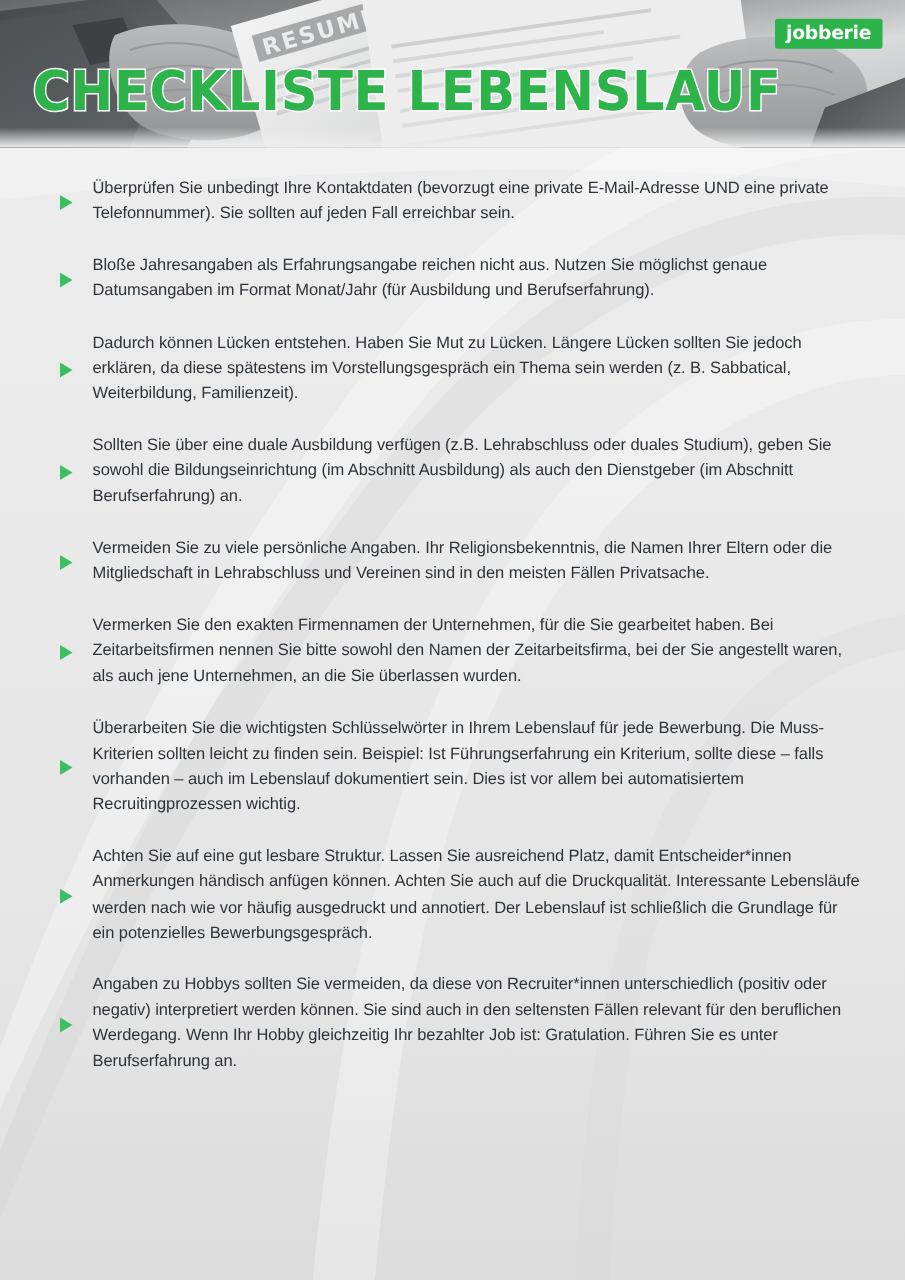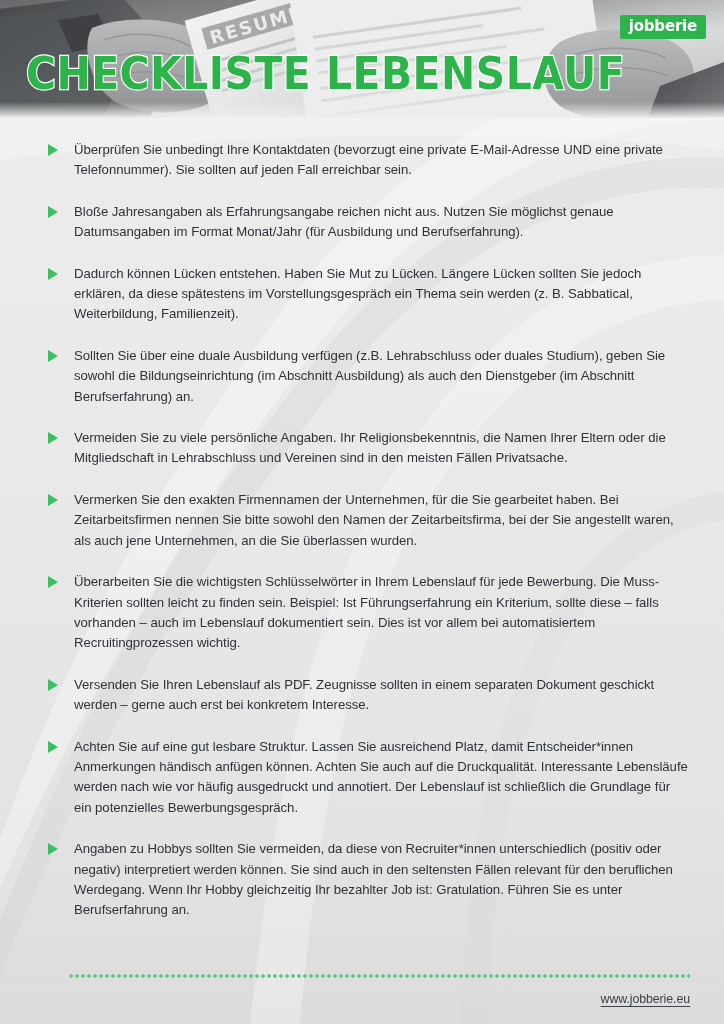--- a/index.html
+++ b/index.html
@@ -77,21 +77,21 @@
 
   
   .content {
     position: relative;
     padding: 22px 33px 0 46px;
   }
 
   .item {
     position: relative;
     display: flex;
-    align-items: flex-start;
+    align-items: center;
     margin-bottom: 21px;
   }
   .item:last-child { margin-bottom: 0; }
 
   .bullet {
     flex: 0 0 auto;
     width: 14px; height: 14px;
     margin-top: 3px;
     margin-right: 14px;
   }
@@ -293,28 +293,20 @@
 
     <div class="item">
       <span class="bullet">
         <svg viewBox="0 0 14 14" aria-hidden="true">
             <path d="M2 1 L12 7 L2 13 Z" fill="#3cbf62"></path>
           </svg>
       </span>
       <div class="item-text">Überarbeiten Sie die wichtigsten Schlüsselwörter in Ihrem Lebenslauf für jede Bewerbung. Die Muss-Kriterien sollten leicht zu finden sein. Beispiel: Ist Führungserfahrung ein Kriterium, sollte diese – falls vorhanden – auch im Lebenslauf dokumentiert sein. Dies ist vor allem bei automatisiertem Recruitingprozessen  wichtig.</div>
     </div>
 
-    <div class="item">
-      <span class="bullet">
-        <svg viewBox="0 0 14 14" aria-hidden="true">
-            <path d="M2 1 L12 7 L2 13 Z" fill="#3cbf62"></path>
-          </svg>
-      </span>
-      <div class="item-text">Versenden Sie Ihren Lebenslauf als PDF. Zeugnisse sollten in einem separaten Dokument geschickt werden – gerne auch erst bei konkretem Interesse.</div>
-    </div>
 
 
     <div class="item">
       <span class="bullet">
         <svg viewBox="0 0 14 14" aria-hidden="true">
             <path d="M2 1 L12 7 L2 13 Z" fill="#3cbf62"></path>
           </svg>
       </span>
       <div class="item-text">Achten Sie auf eine gut lesbare Struktur. Lassen Sie ausreichend Platz, damit Entscheider*innen Anmerkungen händisch anfügen können. Achten Sie auch auf die Druckqualität. Interessante Lebensläufe werden nach wie vor häufig ausgedruckt und annotiert. Der Lebenslauf ist schließlich die Grundlage für ein potenzielles Bewerbungsgespräch.</div>
     </div>
@@ -323,18 +315,14 @@
       <span class="bullet">
         <svg viewBox="0 0 14 14" aria-hidden="true">
             <path d="M2 1 L12 7 L2 13 Z" fill="#3cbf62"></path>
           </svg>
       </span>
       <div class="item-text">Angaben zu Hobbys sollten Sie vermeiden, da diese von Recruiter*innen unterschiedlich (positiv oder negativ) interpretiert werden können. Sie sind auch in den seltensten Fällen relevant für den beruflichen Werdegang. Wenn Ihr Hobby gleichzeitig Ihr bezahlter Job ist: Gratulation. Führen Sie es unter Berufserfahrung an.</div>
     </div>
 
   </div>
 
-  <div class="footer">
-    <div class="divider"></div>
-    <a class="site" href="#">www.jobberie.eu</a>
-  </div>
 
 </div>
 
 </body></html>

